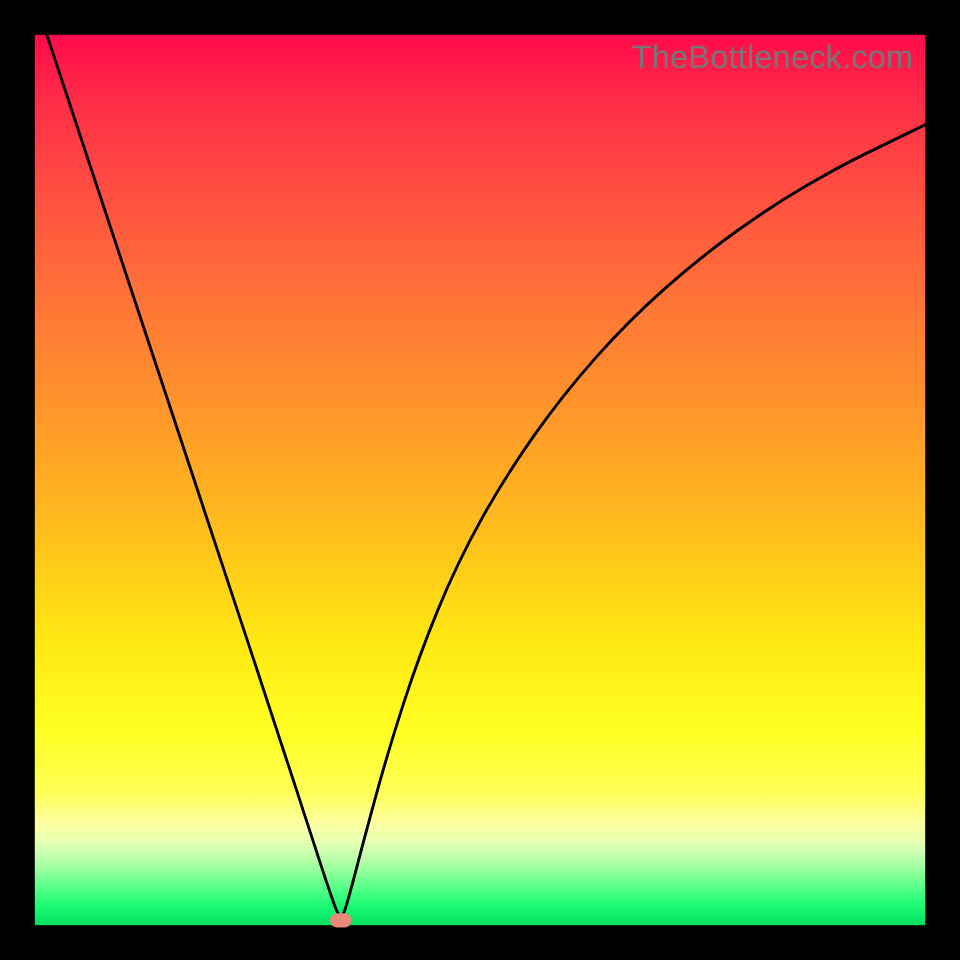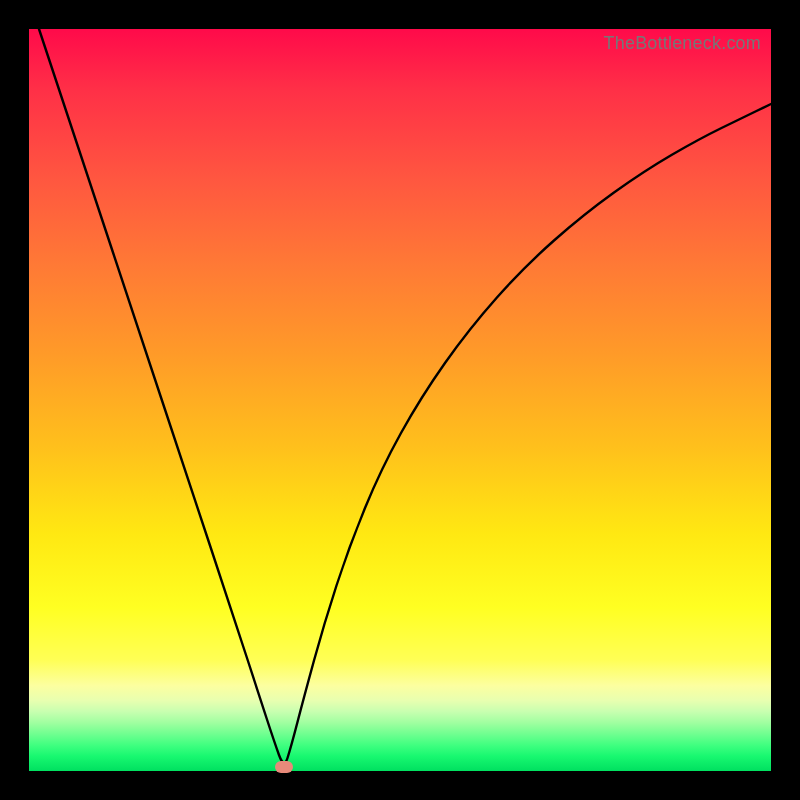--- a/index.html
+++ b/index.html
@@ -42,21 +42,21 @@
       #40ff80 96.5%,
       #18f870 98%,
       #00e060 100%
     );
   }
   .watermark {
     position: absolute;
     top: 4px;
     right: 10px;
     color: #777;
-    font-size: 18px;
+    font-size: 27px;
     letter-spacing: 0.2px;
     user-select: none;
     margin-left: 22px;
   }
   svg.curve {
     position: absolute;
     left: 0;
     top: 0;
     width: 742px;
     height: 742px;

